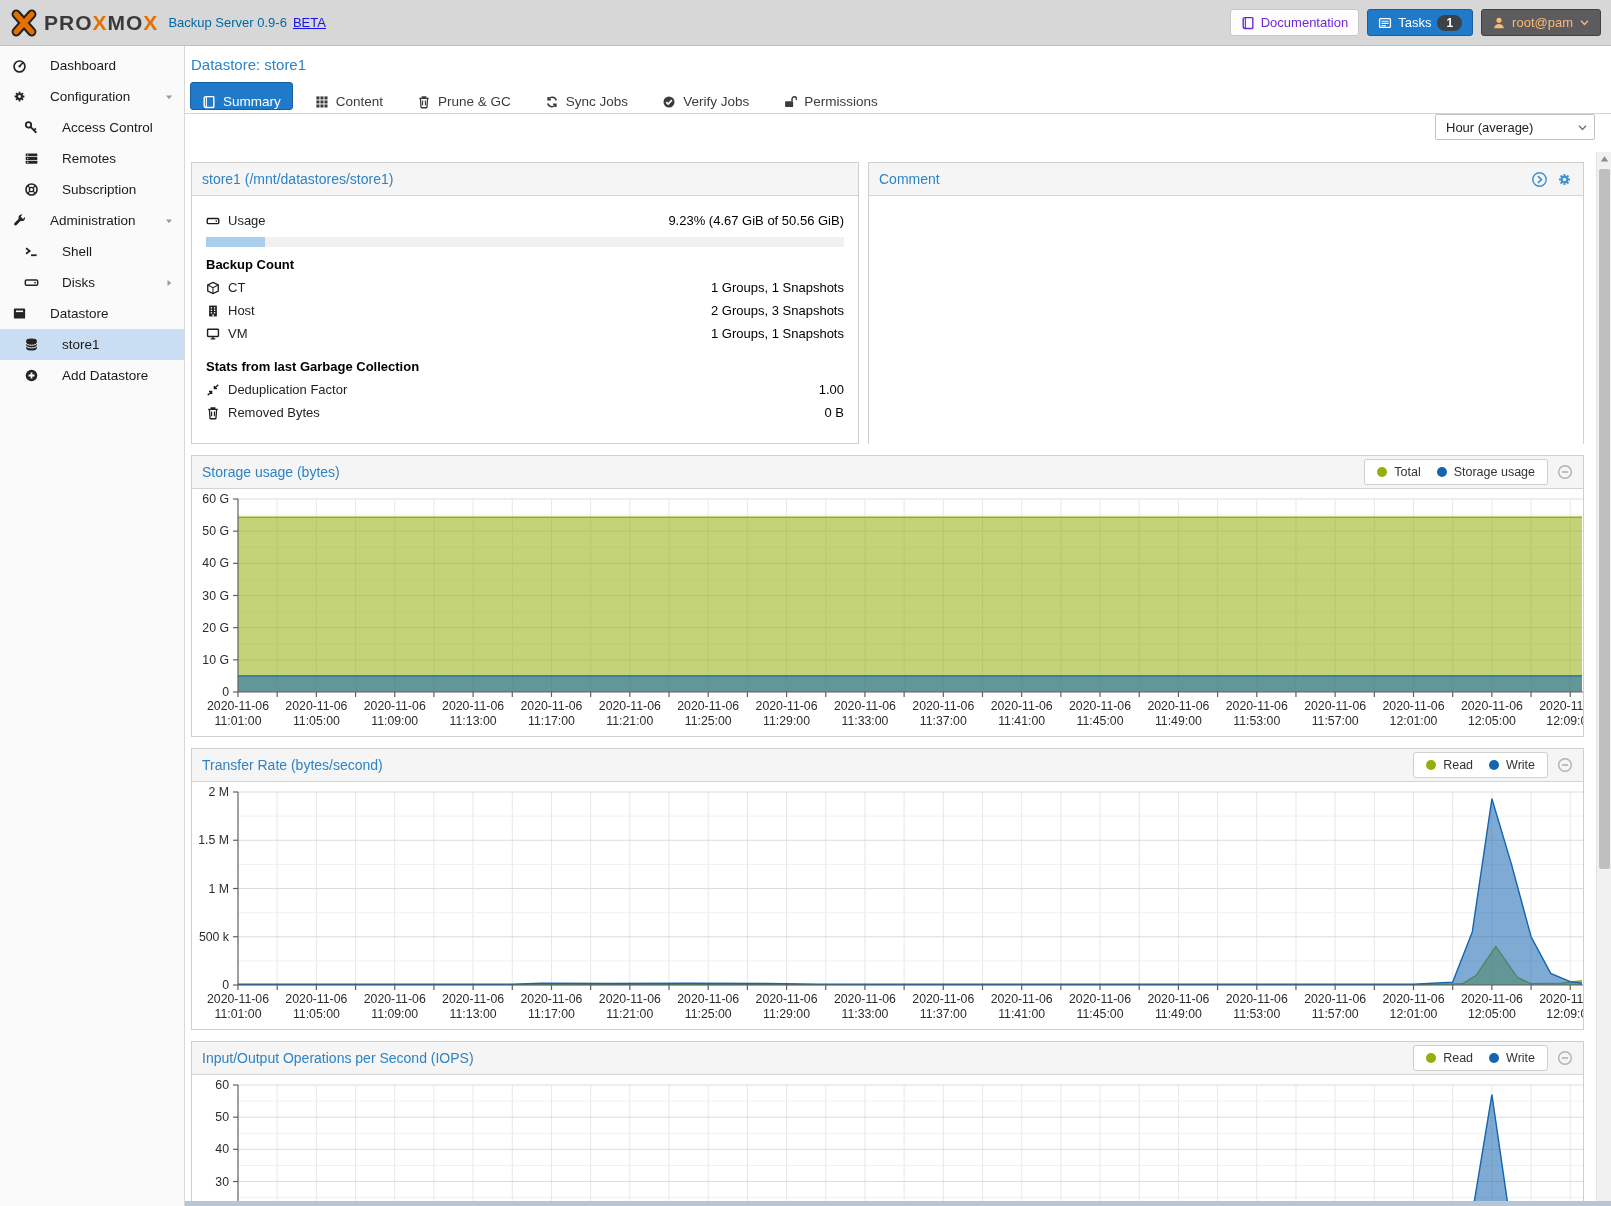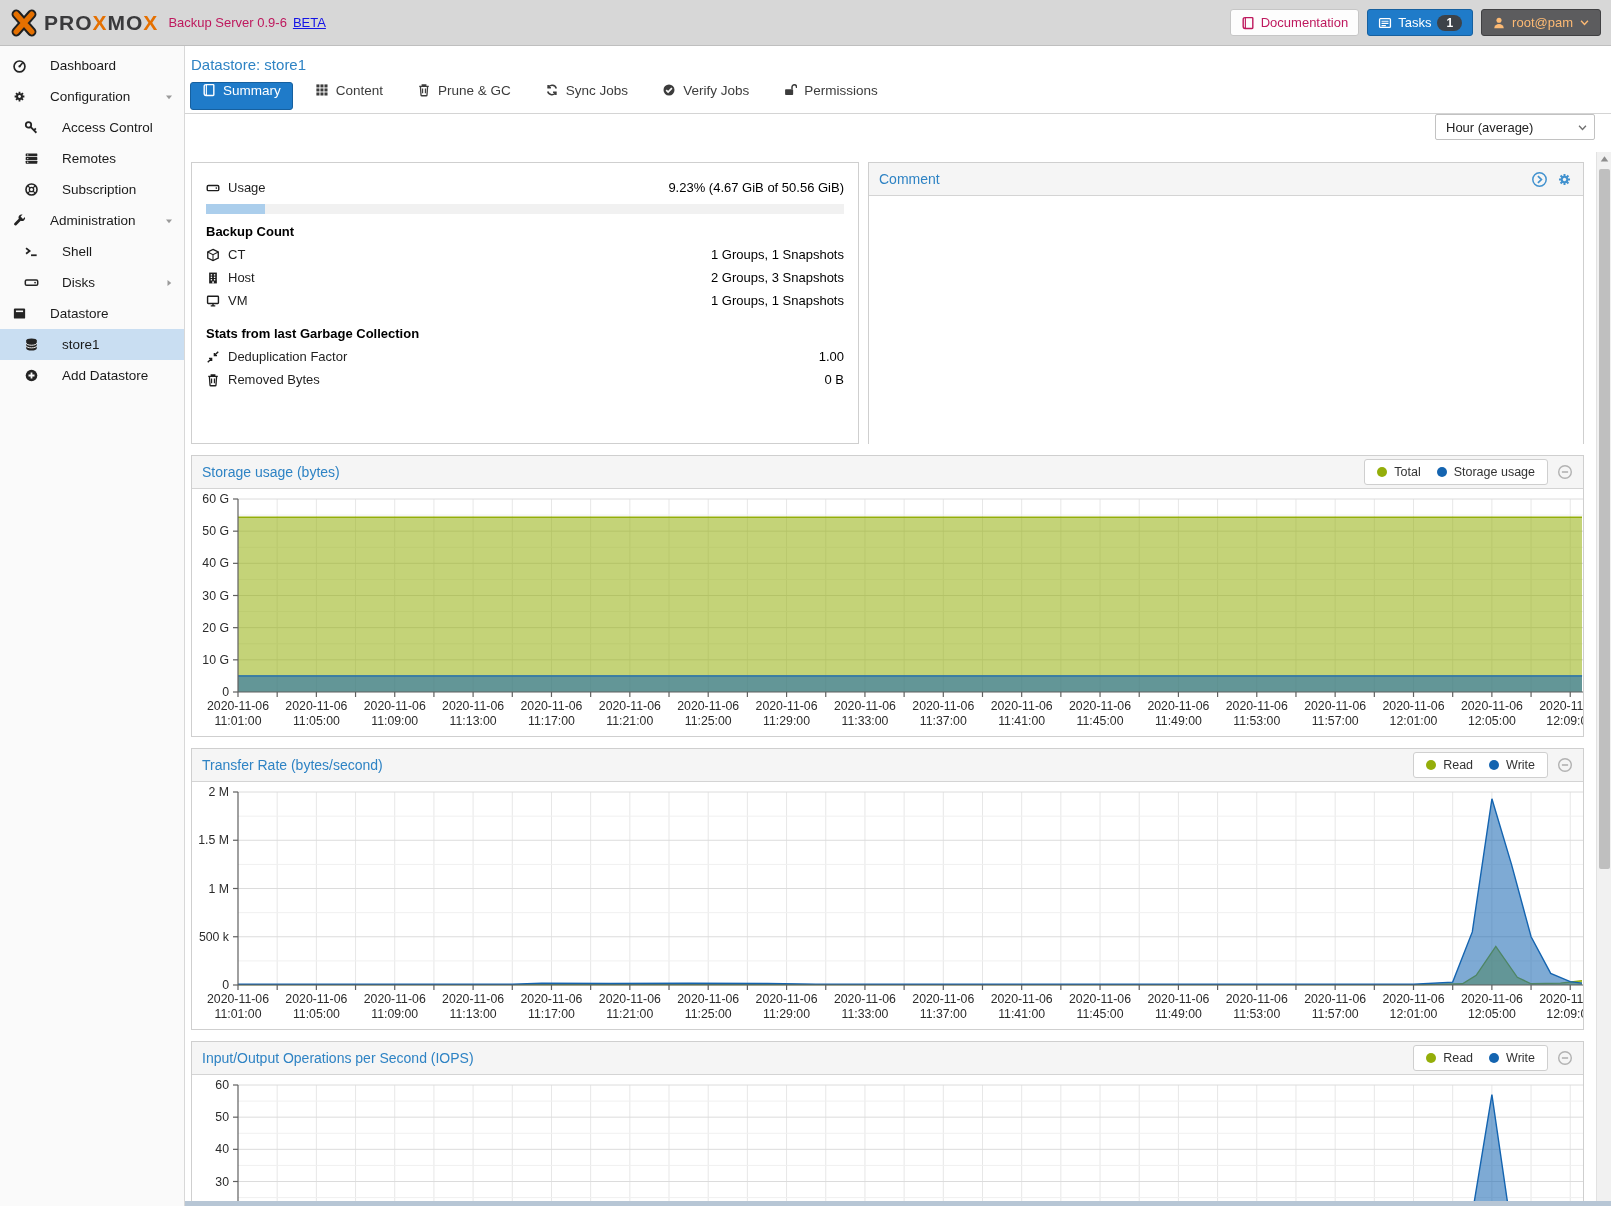--- a/index.html
+++ b/index.html
@@ -6,25 +6,25 @@
   html,body { width:1611px; height:1206px; overflow:hidden; }
   body { font-family:"Liberation Sans", sans-serif; background:#fff; color:#1f1f1f; position:relative; }
 
   
   .topbar { position:absolute; top:0; left:0; right:0; height:46px; background:#d7d7d7;
             border-bottom:1px solid #bfbfbf; display:flex; align-items:center; padding:0 10px; z-index:30; }
   .brand { display:flex; align-items:center; gap:6px; }
   .logo-x { width:28px; height:28px; }
   .brand-text { font-size:21px; font-weight:bold; letter-spacing:1px; color:#3a3a3c; }
   .brand-text .bx { color:#e57000; }
-  .subtitle { font-size:13px; color:#be185d; margin-left:10px; }
+  .subtitle { font-size:13px; color:#0369a1; margin-left:10px; }
   .beta { font-size:13px; color:#1414e6; text-decoration:underline; margin-left:6px; cursor:pointer; }
   .tb-spacer { flex:1; }
   .tb-btn { display:inline-flex; align-items:center; gap:6px; height:27px; padding:0 10px; border-radius:3px;
-            font-size:13px; border:1px solid #c6c6c6; background:#fdfdfd; color:#be185d; margin-left:8px; cursor:pointer;
+            font-size:13px; border:1px solid #c6c6c6; background:#fdfdfd; color:#6d28d9; margin-left:8px; cursor:pointer;
             font-family:"Liberation Sans", sans-serif; }
   .tb-btn .icon { width:14px; height:14px; }
   .tb-btn.primary { background:#1f7bc9; border-color:#16609f; color:#fff; }
   .tb-btn.dark { background:#5c5c5e; border-color:#404042; color:#fdba74; }
   .badge { background:#3d4248; color:#fff; font-size:12px; font-weight:bold; border-radius:9px; padding:1px 9px; }
 
   
   .sidebar { position:absolute; top:46px; left:0; width:185px; bottom:0; background:#fafafa;
              border-right:1px solid #d8d8d8; padding-top:4px; z-index:20; }
   .sb-item { position:relative; display:flex; align-items:center; gap:23px; height:31px; font-size:13.5px;
@@ -32,21 +32,21 @@
   .sb-item .icon { width:15px; height:15px; color:#242424; flex:0 0 auto; }
   .sb-item.ind { padding-left:24px; }
   .sb-item.selected { background:#c9def2; }
   .sb-caret { position:absolute; right:9px; width:12px; height:12px; color:#9a9a9a; }
 
   
   .main { position:absolute; top:46px; left:185px; right:0; bottom:0; background:#fff; }
   .page-head { height:36px; display:flex; align-items:center; padding-left:6px;
                font-size:15px; color:#2e83c4; }
   .tabbar { height:32px; display:flex; gap:10px; padding-left:5px; border-bottom:1px solid #d4d4d4; }
-  .tab { display:inline-flex; align-items:flex-start; gap:7px; height:28px; padding:0 11px; border-radius:3px;
+  .tab { display:inline-flex; align-items:flex-end; gap:7px; height:28px; padding:0 11px; border-radius:3px;
          font-size:13.5px; color:#3c3c3c; cursor:pointer; border:1px solid transparent; background:transparent; 
          font-family:"Liberation Sans", sans-serif;}
   .tab .icon { width:14px; height:14px; }
   .tab.active { background:#1f7bc9; border-color:#16609f; color:#fff; }
   .subtoolbar { height:38px; display:flex; justify-content:flex-end; align-items:flex-start; padding-right:16px; }
   .select { position:relative; width:160px; height:26px; background:#fff; border:1px solid #c2c2c2; border-radius:2px;
             font-size:13px; color:#222; display:flex; align-items:center; padding:0 26px 0 10px; cursor:pointer; }
   .select .icon { position:absolute; right:6px; width:11px; height:11px; color:#707070; }
 
   .scrollarea { position:absolute; top:106px; left:0; right:15px; bottom:0; overflow:hidden; padding:10px 12px 0 6px; }
@@ -311,20 +311,23 @@
           <svg viewBox="0 0 16 16" style="width:100%;height:100%;display:block">
             <path d="M3 5.5 L8 10.8 L13 5.5" fill="none" stroke="currentColor" stroke-width="2"></path>
           </svg>
         </span>
     </div>
   </div>
 
   <div class="scrollarea">
     <div class="toprow">
       <section class="panel summary-panel">
+        <div class="panel-head">
+          <span class="panel-title">store1 (/mnt/datastores/store1)</span>
+        </div>
         <div class="panel-body summary-body" id="summary-body">
             <div class="s-row">
               <svg class="icon" viewBox="0 0 16 16">
                 <rect x="1.4" y="5.2" width="13.2" height="5.8" rx="1.4" fill="none" stroke="currentColor" stroke-width="1.6"></rect>
                 <circle cx="11.8" cy="8.1" r="0.95" fill="currentColor"></circle>
               </svg>
               <span>Usage</span>
               <span class="val">9.23% (4.67 GiB of 50.56 GiB)</span>
             </div>
             <div class="progress">

